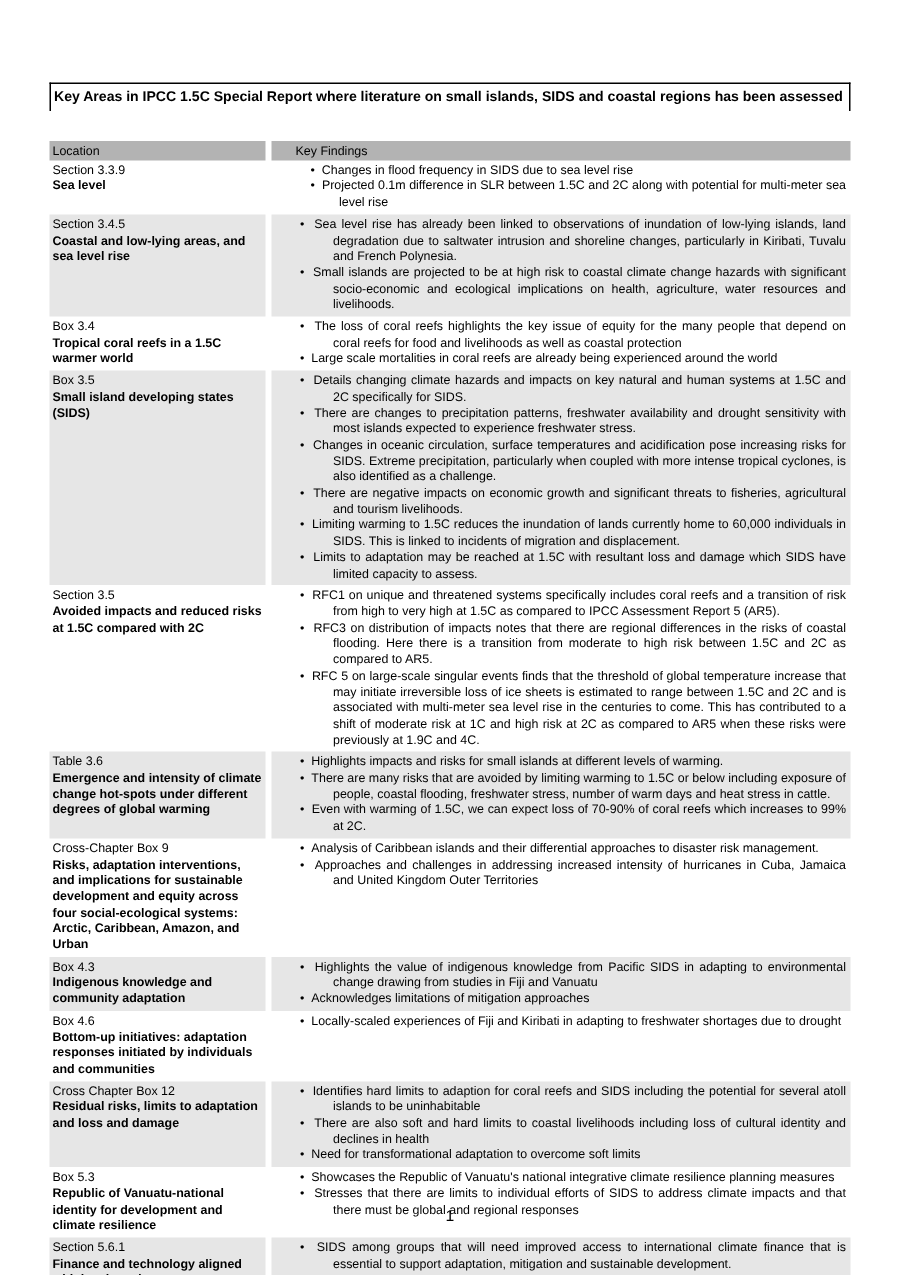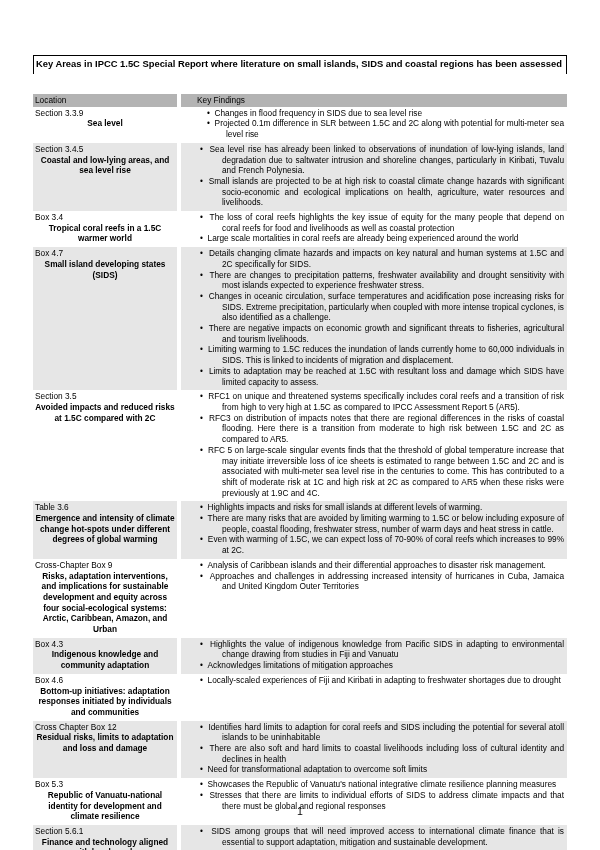--- a/index.html
+++ b/index.html
@@ -31,21 +31,21 @@
 
   .thead .cell {
     background: #b3b3b3;
     font-weight: normal;
     padding-top: 1px;
     padding-bottom: 1px;
   }
 
   #tbody .body-row:nth-child(even) .cell { background: #e6e6e6; }
 
-  .loctitle { font-weight: bold; text-align: center; }
+  .loctitle { font-weight: bold; }
 
   .finding {
     text-align: justify;
     padding-left: 25px;
     text-indent: -22px;
   }
   .finding::before { content: "\2022\00A0\00A0"; }
   
   #tbody .body-row:first-child .finding { padding-left: 29px; text-indent: -19px; }
 
@@ -98,21 +98,21 @@
       <div class="loctitle">Tropical coral reefs in a 1.5C warmer world</div>
     </div>
     <div class="cell find">
             <div class="finding">The loss of coral reefs highlights the key issue of equity for the many people that depend on coral reefs for food and livelihoods as well as coastal protection</div>
             <div class="finding">Large scale mortalities in coral reefs are already being experienced around the world</div>
           </div>
   </div>
 
   <div class="row body-row">
     <div class="cell loc">
-      <div class="ref">Box 4.7</div>
+      <div class="ref">Box 3.5</div>
       <div class="loctitle">Small island developing states (SIDS)</div>
     </div>
     <div class="cell find">
             <div class="finding">Details changing climate hazards and impacts on key natural and human systems at 1.5C and 2C specifically for SIDS.</div>
             <div class="finding">There are changes to precipitation patterns, freshwater availability and drought sensitivity with most islands expected to experience freshwater stress.</div>
             <div class="finding">Changes in oceanic circulation, surface temperatures and acidification pose increasing risks for SIDS. Extreme precipitation, particularly when coupled with more intense tropical cyclones, is also identified as a challenge.</div>
             <div class="finding">There are negative impacts on economic growth and significant threats to fisheries, agricultural and tourism livelihoods.</div>
             <div class="finding">Limiting warming to 1.5C reduces the inundation of lands currently home to 60,000 individuals in SIDS. This is linked to incidents of migration and displacement.</div>
             <div class="finding">Limits to adaptation may be reached at 1.5C with resultant loss and damage which SIDS have limited capacity to assess.</div>
           </div>

